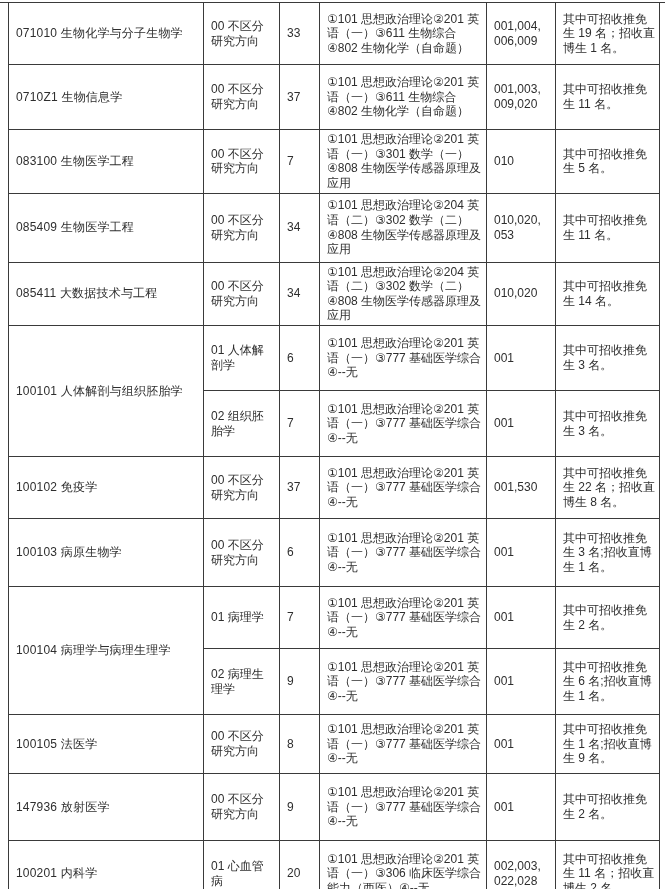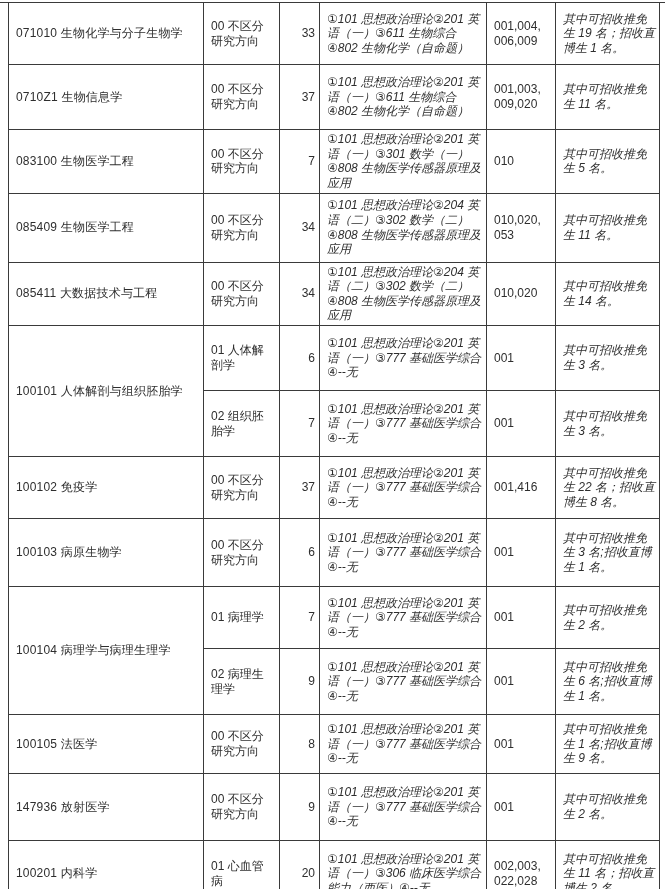--- a/index.html
+++ b/index.html
@@ -24,24 +24,24 @@
   table.adm td {
     border: 1px solid #3a3a3a;
     vertical-align: middle;
     font-size: 12px;
     line-height: 1.22;
     padding: 2px 4px 2px 7px;
     overflow: hidden;
   }
   td.program  { padding-left: 8px; letter-spacing: 0.2px; }
   td.direction{ padding-left: 8px; margin-left: 28px; }
-  td.count    { text-align: right; padding: 2px 1px; }
-  td.subjects { padding-left: 7px; padding-right: 3px; font-style: italic; }
+  td.count    { text-align: left; padding: 2px 1px; }
+  td.subjects { padding-left: 7px; padding-right: 3px; }
   td.codes    { white-space: pre-line; padding-left: 7px; }
-  td.note     { padding-left: 7px; padding-right: 3px; font-style: italic; }
+  td.note     { padding-left: 7px; padding-right: 3px; }
 </style>
 </head>
 <body>
 
 <div class="page">
   <div class="top-rule"></div>
 
   <table class="adm">
     <colgroup>
       <col style="width:195px">
@@ -108,21 +108,21 @@
         <td class="count">7</td>
         <td class="subjects">①101 思想政治理论②201 英语（一）③777 基础医学综合④--无</td>
         <td class="codes">001</td>
         <td class="note">其中可招收推免生 3 名。</td>
       </tr>
       <tr style="height:62px">
         <td class="program">100102 免疫学</td>
         <td class="direction">00 不区分研究方向</td>
         <td class="count">37</td>
         <td class="subjects">①101 思想政治理论②201 英语（一）③777 基础医学综合④--无</td>
-        <td class="codes">001,416</td>
+        <td class="codes">001,530</td>
         <td class="note">其中可招收推免生 22 名；招收直博生 8 名。</td>
       </tr>
       <tr style="height:68px">
         <td class="program">100103 病原生物学</td>
         <td class="direction">00 不区分研究方向</td>
         <td class="count">6</td>
         <td class="subjects">①101 思想政治理论②201 英语（一）③777 基础医学综合④--无</td>
         <td class="codes">001</td>
         <td class="note">其中可招收推免生 3 名;招收直博生 1 名。</td>
       </tr>

